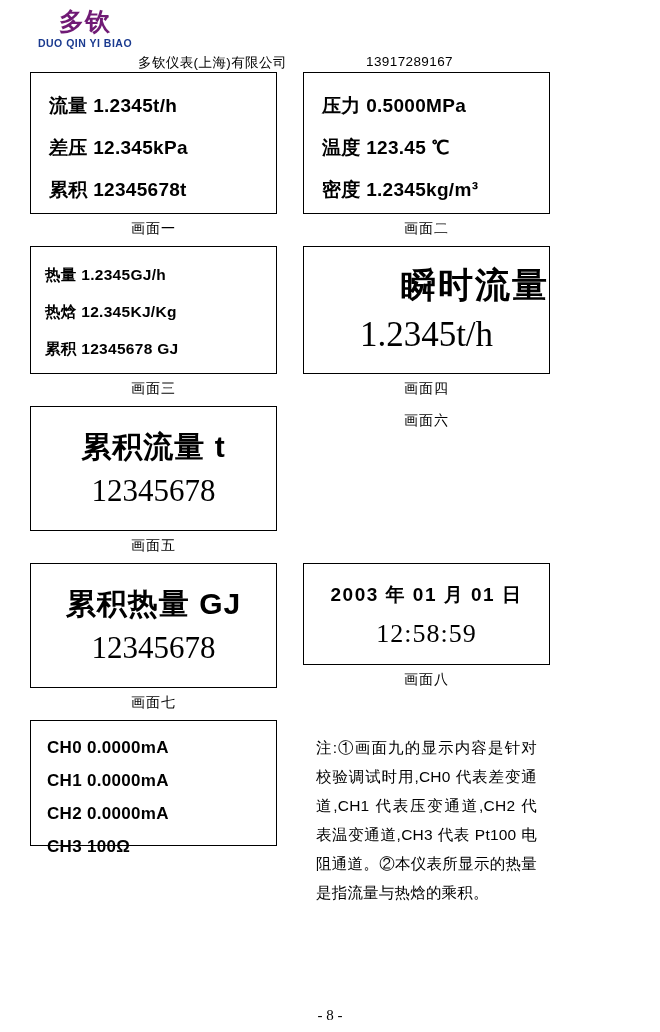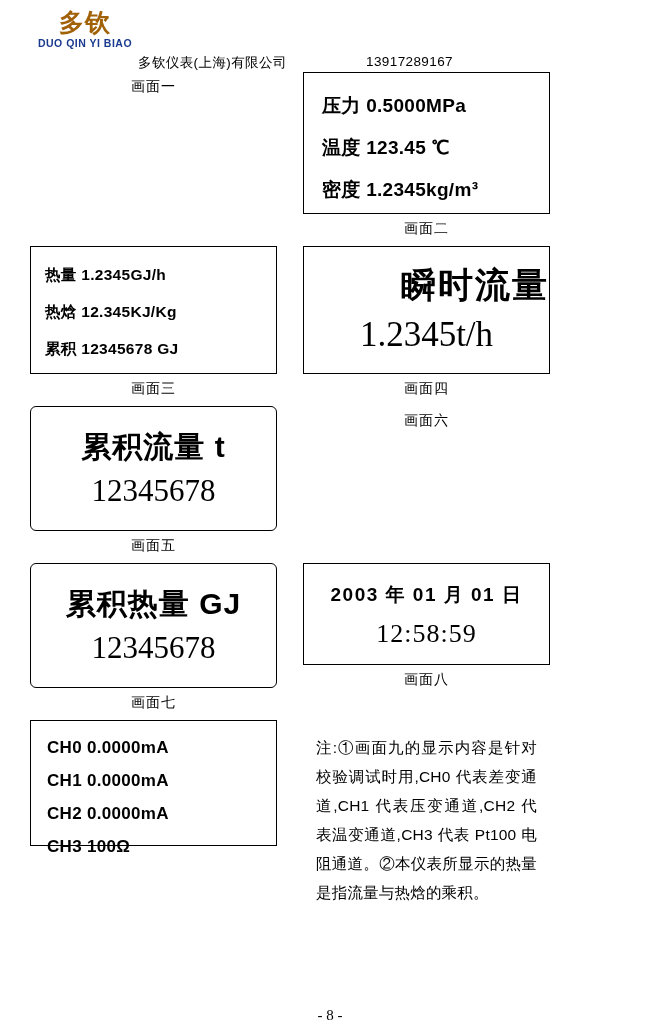--- a/index.html
+++ b/index.html
@@ -22,24 +22,24 @@
     height: 72px;
   }
   .logo {
     position: absolute;
     left: 30px;
     top: 8px;
     width: 110px;
     text-align: center;
   }
   .logo-mark {
-    font-family: Liberation Sans, sans-serif;
+    font-family: Liberation Serif, serif;
     font-size: 25px;
     font-weight: bold;
-    color: #a16207;
+    color: #701a75;
     letter-spacing: 1px;
     line-height: 28px;
   }
   .logo-sub {
     font-family: "Liberation Sans", sans-serif;
     font-size: 10.5px;
     font-weight: bold;
     color: #1a3a8f;
     letter-spacing: 0.5px;
     margin-top: 1px;
@@ -129,21 +129,21 @@
     letter-spacing: 2px;
   }
   .type-big .big2 {
     text-align: center;
     font-family: "Liberation Serif", serif;
     font-size: 35px;
     line-height: 50px;
     letter-spacing: 0px;
   }
 
-  .type-big2 { height: 125px; display: flex; flex-direction: column; justify-content: center; border-radius: 6px; }
+  .type-big2 { height: 125px; display: flex; flex-direction: column; justify-content: center; }
   .type-big2 .big1 {
     text-align: center;
     font-family: "Liberation Sans", sans-serif;
     font-size: 30px;
     font-weight: bold;
     line-height: 44px;
     letter-spacing: 1px;
   }
   .type-big2 .big2 {
     text-align: center;
@@ -214,20 +214,27 @@
     </div>
   </div>
   <div class="company">多钦仪表(上海)有限公司</div>
   <div class="phone">13917289167</div>
 </div>
 
 <div class="grid">
 
   <div class="row">
     <div class="cell">
+      <div class="screen type-a">
+        <div class="lines">
+          <div class="line">流量  1.2345t/h</div>
+          <div class="line">差压  12.345kPa</div>
+          <div class="line">累积  12345678t</div>
+        </div>
+      </div>
       <div class="caption">画面一</div>
     </div>
     <div class="cell">
       <div class="screen type-a">
         <div class="lines">
           <div class="line">压力  0.5000MPa</div>
           <div class="line">温度  123.45  ℃</div>
           <div class="line">密度 1.2345kg/m³</div>
         </div>
       </div>

